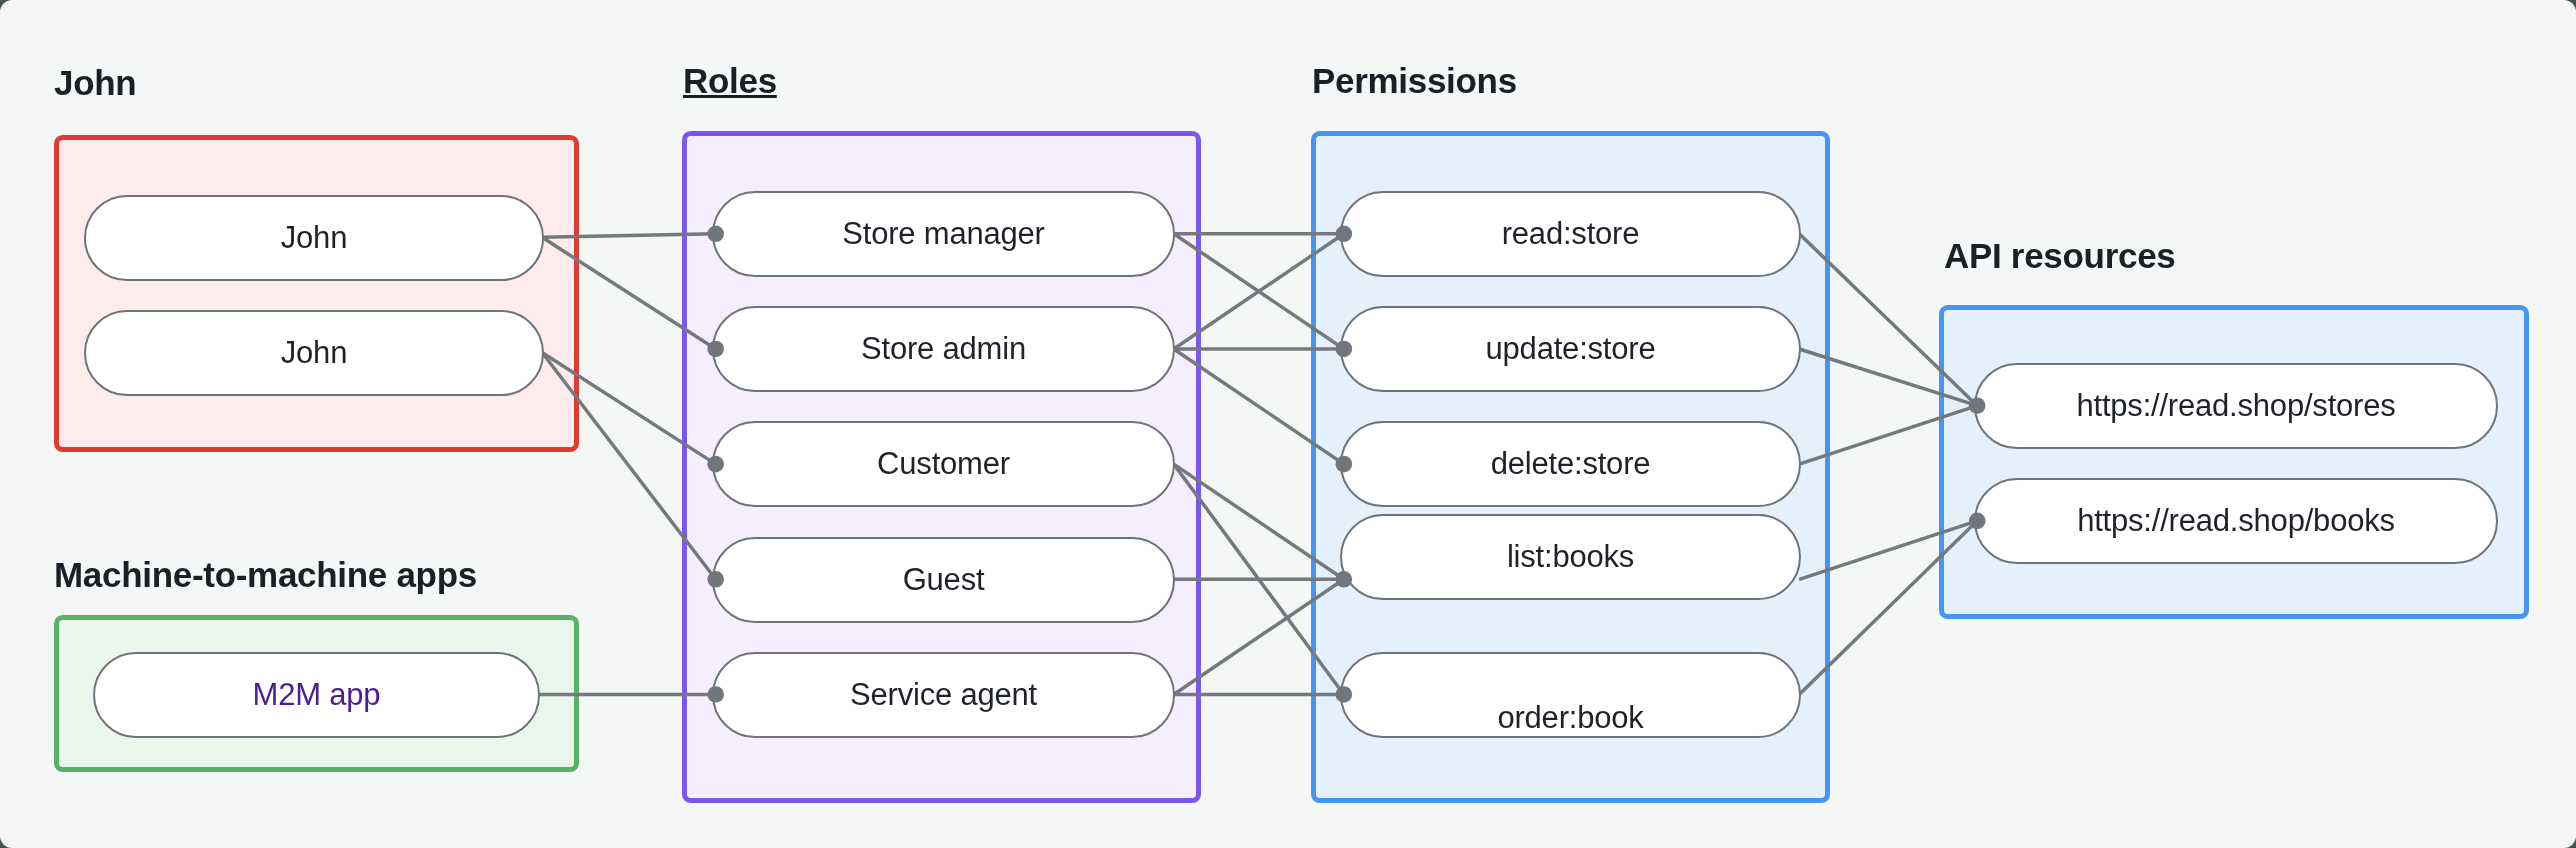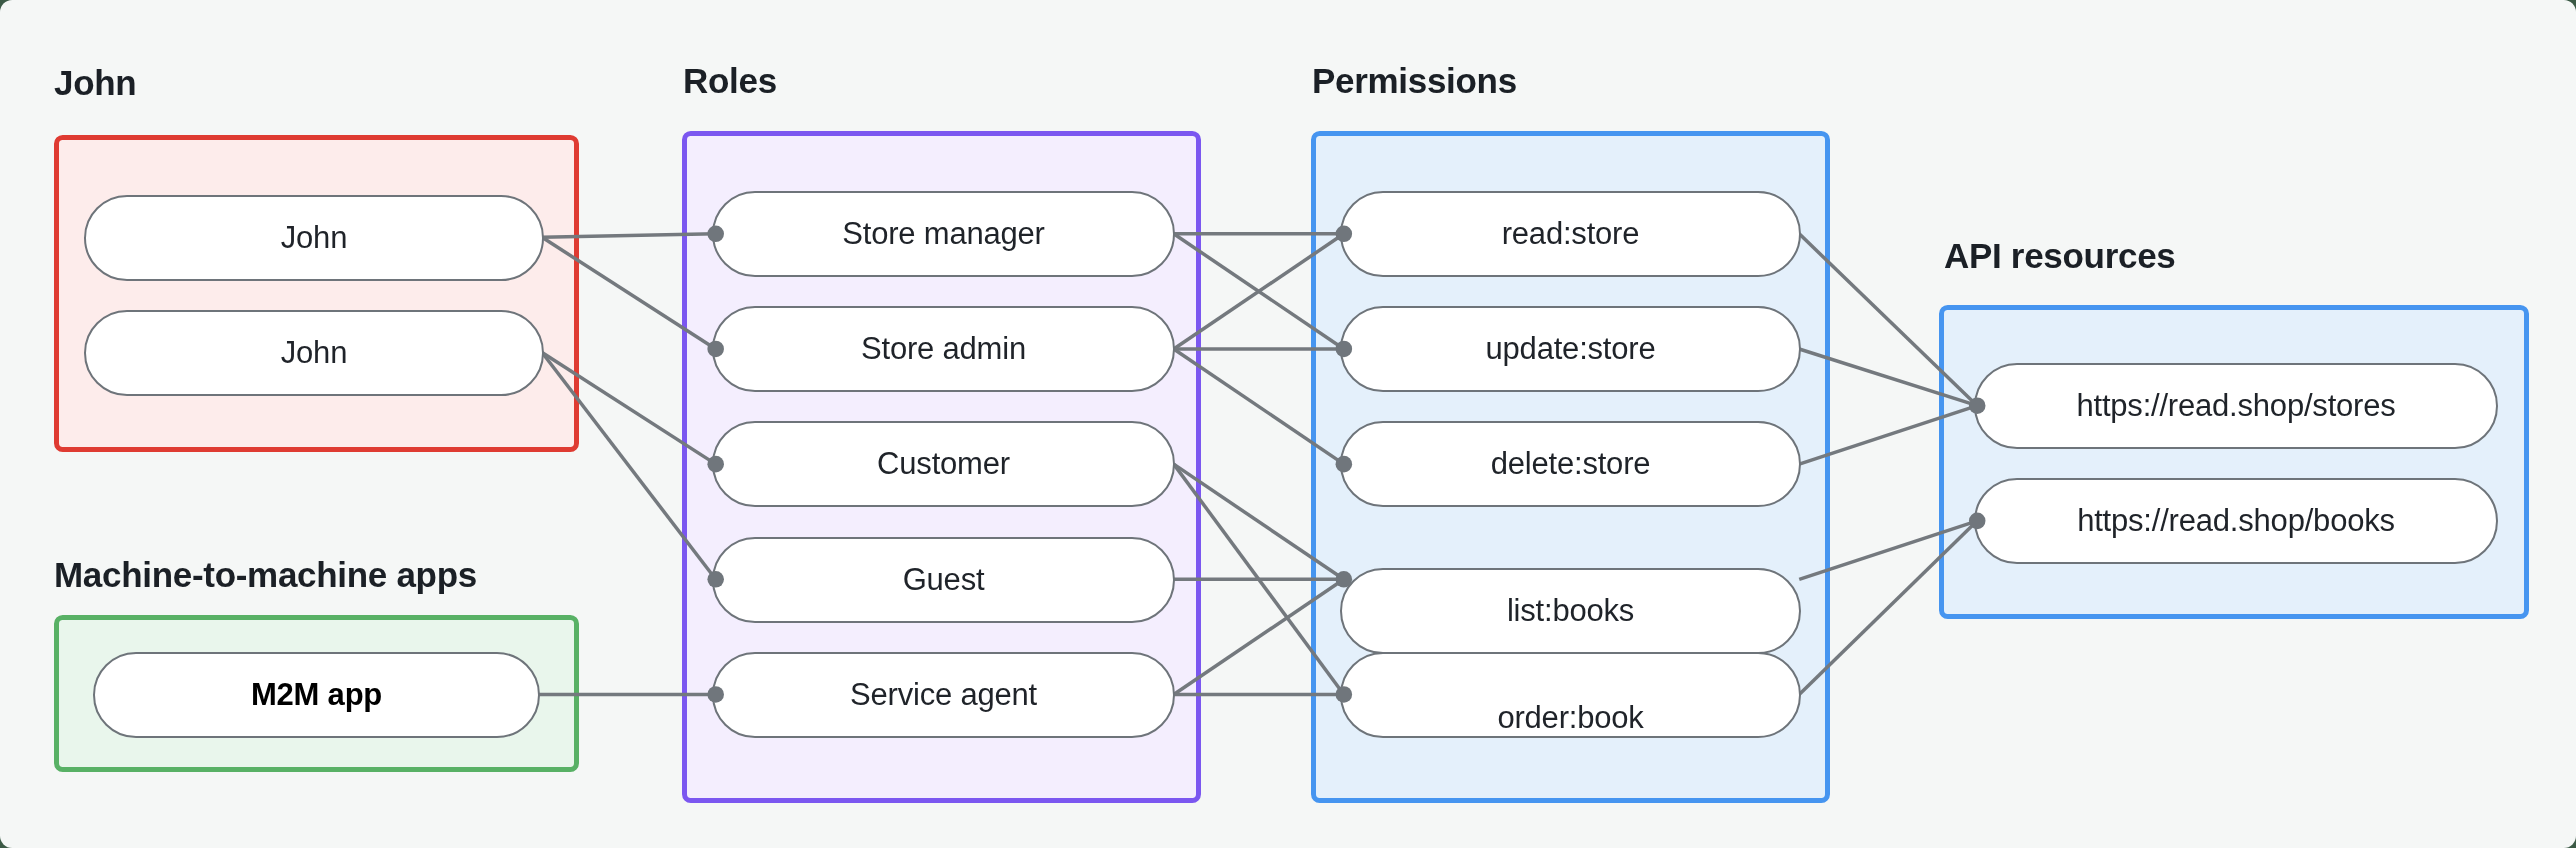--- a/index.html
+++ b/index.html
@@ -39,21 +39,21 @@
 <div class="canvas" style="background: rgb(245, 247, 246);">
 
   <div class="group-box" style="left: 54px; top: 135px; width: 525px; height: 317px; border-color: rgb(223, 59, 50); background: rgb(253, 236, 235);"></div>
   <div class="group-box" style="left: 54px; top: 615px; width: 525px; height: 157px; border-color: rgb(88, 177, 101); background: rgb(233, 246, 236);"></div>
   <div class="group-box" style="left: 682px; top: 131px; width: 519px; height: 672px; border-color: rgb(123, 87, 240); background: rgb(244, 238, 254);"></div>
   <div class="group-box" style="left: 1311px; top: 131px; width: 519px; height: 672px; border-color: rgb(70, 149, 240); background: rgb(228, 240, 251);"></div>
   <div class="group-box" style="left: 1939px; top: 305px; width: 590px; height: 314px; border-color: rgb(70, 149, 240); background: rgb(228, 240, 251);"></div>
 
   <div class="group-label" style="left: 54px; top: 63px; color: rgb(27, 32, 38);">John</div>
   <div class="group-label" style="left: 54px; top: 555px; color: rgb(27, 32, 38);">Machine-to-machine apps</div>
-  <div class="group-label" style="left: 683px; top: 61px; color: rgb(27, 32, 38);">Roles</div>
+  <div class="group-label" style="left: 683px; top: 61px; color: rgb(27, 32, 38); text-decoration: underline;">Roles</div>
   <div class="group-label" style="left: 1312px; top: 61px; color: rgb(27, 32, 38); text-align: right;">Permissions</div>
   <div class="group-label" style="left: 1944px; top: 236px; color: rgb(27, 32, 38);">API resources</div>
 
   <svg class="edge-layer" id="edge-lines" viewBox="0 0 2952 972" width="2576" height="848">
       <line x1="621" y1="272" x2="820" y2="268" stroke="#74797e" stroke-width="4"></line>
       <line x1="621" y1="272" x2="820" y2="400" stroke="#74797e" stroke-width="4"></line>
       <line x1="621" y1="404" x2="820" y2="532" stroke="#74797e" stroke-width="4"></line>
       <line x1="621" y1="404" x2="820" y2="664" stroke="#74797e" stroke-width="4"></line>
       <line x1="617" y1="796" x2="820" y2="796" stroke="#74797e" stroke-width="4"></line>
       <line x1="1345" y1="268" x2="1540" y2="268" stroke="#74797e" stroke-width="4"></line>
@@ -73,21 +73,21 @@
       <line x1="2062" y1="796" x2="2266" y2="597" stroke="#74797e" stroke-width="4"></line>
     </svg>
 
   <div class="node" style="left: 84px; top: 195px; width: 460px; height: 86px; border-color: rgb(110, 116, 122); color: rgb(31, 35, 41);">
     <span>John</span>
   </div>
   <div class="node" style="left: 84px; top: 310px; width: 460px; height: 86px; border-color: rgb(110, 116, 122); color: rgb(31, 35, 41);">
     <span>John</span>
   </div>
 
-  <div class="node" style="left: 93px; top: 652px; width: 447px; height: 86px; border-color: rgb(110, 116, 122); color: #000000; font-weight: bold;">
+  <div class="node" style="left: 93px; top: 652px; width: 447px; height: 86px; border-color: rgb(110, 116, 122); color: #4c1d95;">
     <span>M2M app</span>
   </div>
 
   <div class="node" style="left: 712px; top: 191px; width: 463px; height: 86px; border-color: rgb(110, 116, 122); color: rgb(31, 35, 41);">
     <span>Store manager</span>
   </div>
   <div class="node" style="left: 712px; top: 306px; width: 463px; height: 86px; border-color: rgb(110, 116, 122); color: rgb(31, 35, 41);">
     <span>Store admin</span>
   </div>
   <div class="node" style="left: 712px; top: 421px; width: 463px; height: 86px; border-color: rgb(110, 116, 122); color: rgb(31, 35, 41);">
@@ -102,21 +102,21 @@
 
   <div class="node" style="left: 1340px; top: 191px; width: 461px; height: 86px; border-color: rgb(110, 116, 122); color: rgb(31, 35, 41);">
     <span>read:store</span>
   </div>
   <div class="node" style="left: 1340px; top: 306px; width: 461px; height: 86px; border-color: rgb(110, 116, 122); color: rgb(31, 35, 41);">
     <span>update:store</span>
   </div>
   <div class="node" style="left: 1340px; top: 421px; width: 461px; height: 86px; border-color: rgb(110, 116, 122); color: rgb(31, 35, 41);">
     <span>delete:store</span>
   </div>
-  <div class="node" style="left: 1340px; top: 568px; width: 461px; height: 86px; border-color: rgb(110, 116, 122); color: rgb(31, 35, 41);">
+  <div class="node" style="left: 1340px; top: 514px; width: 461px; height: 86px; border-color: rgb(110, 116, 122); color: rgb(31, 35, 41);">
     <span>list:books</span>
   </div>
   <div class="node" style="left: 1340px; top: 652px; width: 461px; height: 86px; border-color: rgb(110, 116, 122); color: rgb(31, 35, 41); align-items: flex-end;">
     <span>order:book</span>
   </div>
 
   <div class="node" style="left: 1974px; top: 363px; width: 524px; height: 86px; border-color: rgb(110, 116, 122); color: rgb(31, 35, 41);">
     <span>https://read.shop/stores</span>
   </div>
   <div class="node" style="left: 1974px; top: 478px; width: 524px; height: 86px; border-color: rgb(110, 116, 122); color: rgb(31, 35, 41);">

